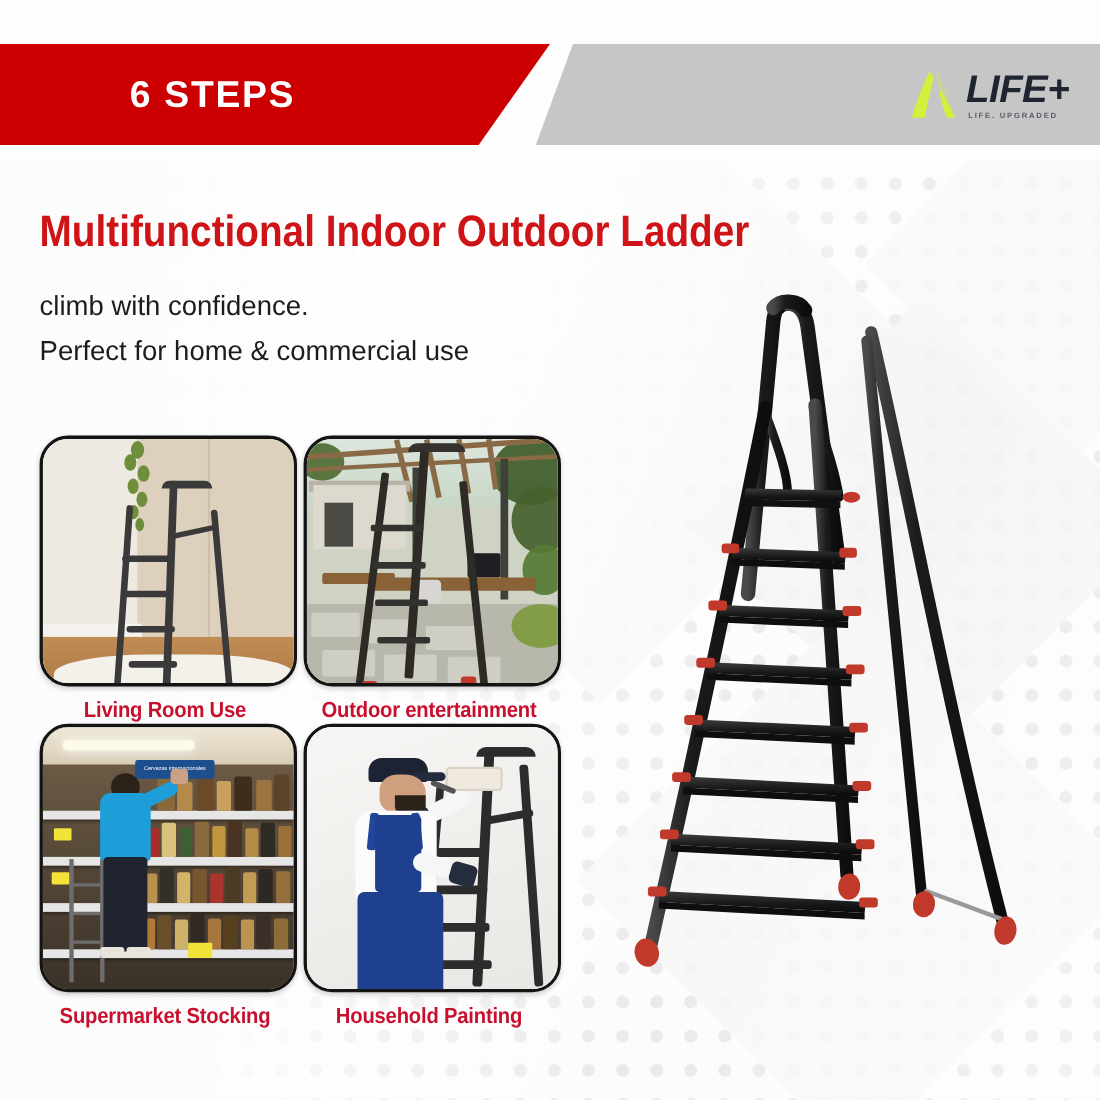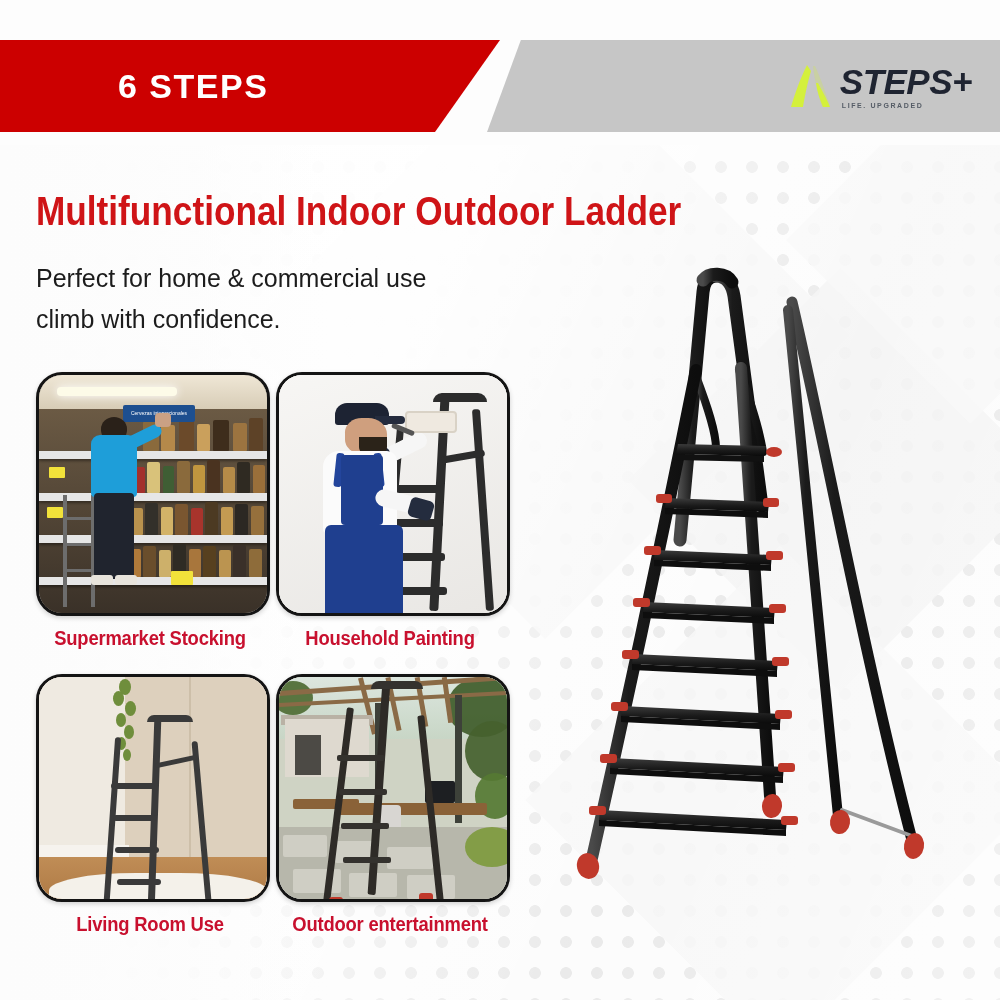--- a/index.html
+++ b/index.html
@@ -203,33 +203,126 @@
 
     <div class="logo">
       <span class="logo-mark">
         <svg viewBox="0 0 42 46" width="42" height="46">
           <path d="M18 2 C12 14, 6 30, 2 44 L14 44 C16 32, 19 18, 22 8 Z" fill="#d4f03c"></path>
           <path d="M24 3 C25 13, 28 28, 33 44 L41 44 C37 30, 31 14, 26 3 Z" fill="#d4f03c" opacity=".25"></path>
           <path d="M27 20 C28 28, 31 37, 34 44 L41 44 C37 34, 32 26, 29 20 Z" fill="#d4f03c"></path>
         </svg>
       </span>
       <span class="logo-text-wrap">
-        <span class="logo-word">STEPS+</span>
+        <span class="logo-word">LIFE+</span>
         <span class="logo-tag">LIFE. UPGRADED</span>
       </span>
     </div>
   </div>
 
   <div class="headline">Multifunctional Indoor Outdoor Ladder</div>
   <div class="sub">
+    <div>climb with confidence.</div>
     <div>Perfect for home &amp; commercial use</div>
-    <div>climb with confidence.</div>
   </div>
 
   <div class="cards">
+
+    <div class="card-row row2">
+
+      <div class="card c1">
+        <div class="thumb sq">
+          <div class="ph-living">
+            <div class="lv-wallL"></div>
+            <div class="lv-wallR"></div>
+            <div class="lv-corner"></div>
+            <div class="lv-base"></div>
+            <div class="lv-plant">
+              <i style="left:8px;top:0;width:12px;height:16px"></i>
+              <i style="left:2px;top:12px;width:11px;height:15px"></i>
+              <i style="left:14px;top:22px;width:11px;height:15px"></i>
+              <i style="left:5px;top:34px;width:10px;height:14px"></i>
+              <i style="left:13px;top:46px;width:10px;height:14px"></i>
+              <i style="left:6px;top:58px;width:9px;height:13px"></i>
+              <i style="left:12px;top:70px;width:8px;height:12px"></i>
+            </div>
+            <div class="lv-floor"></div>
+            <div class="lv-rug"></div>
+            <div class="lv-ladder">
+              <i style="left:14px;top:22px;width:6px;height:176px;transform:rotate(4deg)"></i>
+              <i style="left:56px;top:0px;width:7px;height:198px;transform:rotate(2deg)"></i>
+              <i style="left:104px;top:26px;width:6px;height:172px;transform:rotate(-5deg)"></i>
+              <i style="left:52px;top:0px;width:46px;height:7px;border-radius:7px 7px 0 0"></i>
+              <i style="left:16px;top:68px;width:44px;height:6px"></i>
+              <i style="left:18px;top:100px;width:44px;height:6px"></i>
+              <i style="left:20px;top:132px;width:44px;height:6px"></i>
+              <i style="left:22px;top:164px;width:44px;height:6px"></i>
+              <i style="left:60px;top:44px;width:42px;height:5px;transform:rotate(-12deg)"></i>
+            </div>
+          </div>
+        </div>
+        <div class="caption">Living Room Use</div>
+      </div>
+
+      <div class="card c2">
+        <div class="thumb sq">
+          <div class="ph-out">
+            <div class="od-sky"></div>
+            <div class="od-green" style="left:-6px;top:4px;width:40px;height:34px"></div>
+            <div class="od-green" style="left:168px;top:0px;width:70px;height:60px;background:#3f5c2a"></div>
+            <div class="od-green" style="left:186px;top:44px;width:54px;height:60px;background:#45612e"></div>
+            <div class="od-green" style="left:196px;top:96px;width:40px;height:46px;background:#567a33"></div>
+            <div class="od-pergola">
+              <div class="od-beam" style="left:0;top:6px;width:100%;height:5px;transform:rotate(-4deg)"></div>
+              <div class="od-beam" style="left:0;top:20px;width:100%;height:4px;transform:rotate(-3deg)"></div>
+              <div class="od-beam" style="left:86px;top:0px;width:5px;height:58px;transform:rotate(-14deg)"></div>
+              <div class="od-beam" style="left:112px;top:0px;width:5px;height:54px;transform:rotate(-12deg)"></div>
+              <div class="od-beam" style="left:140px;top:0px;width:5px;height:50px;transform:rotate(-10deg)"></div>
+              <div class="od-beam" style="left:166px;top:0px;width:5px;height:46px;transform:rotate(-8deg)"></div>
+            </div>
+            <div class="od-post" style="left:176px;top:18px;width:7px;height:128px"></div>
+            <div class="od-post" style="left:96px;top:26px;width:6px;height:108px"></div>
+            <div class="od-roof"></div>
+            <div class="od-house"></div>
+            <div class="od-door"></div>
+            <div class="od-desk2"></div>
+            <div class="od-monitor"></div>
+            <div class="od-desk"></div>
+            <div class="od-chair">
+              <i style="left:4px;top:0;width:26px;height:26px;background:#d8d6d2"></i>
+              <i style="left:2px;top:26px;width:30px;height:8px;background:#4a4a4d"></i>
+              <i style="left:15px;top:34px;width:5px;height:16px"></i>
+              <i style="left:4px;top:48px;width:26px;height:4px"></i>
+            </div>
+            <div class="od-ground"></div>
+            <div class="od-stone" style="left:4px;top:158px;width:44px;height:22px"></div>
+            <div class="od-stone" style="left:56px;top:164px;width:44px;height:22px"></div>
+            <div class="od-stone" style="left:108px;top:170px;width:46px;height:22px"></div>
+            <div class="od-stone" style="left:14px;top:192px;width:48px;height:24px"></div>
+            <div class="od-stone" style="left:70px;top:196px;width:48px;height:24px"></div>
+            <div class="od-stone" style="left:128px;top:198px;width:48px;height:24px"></div>
+            <div class="od-green" style="left:186px;top:150px;width:54px;height:40px;background:#7e9a3e"></div>
+            <div class="od-ladder">
+              <i style="left:18px;top:26px;width:7px;height:196px;transform:rotate(7deg);background:#2e2b27"></i>
+              <i style="left:58px;top:0px;width:8px;height:214px;transform:rotate(4deg);background:#2e2b27"></i>
+              <i style="left:110px;top:34px;width:7px;height:186px;transform:rotate(-6deg);background:#2e2b27"></i>
+              <i style="left:54px;top:0px;width:52px;height:8px;border-radius:8px 8px 0 0"></i>
+              <i style="left:20px;top:74px;width:48px;height:6px"></i>
+              <i style="left:22px;top:108px;width:48px;height:6px"></i>
+              <i style="left:24px;top:142px;width:48px;height:6px"></i>
+              <i style="left:26px;top:176px;width:48px;height:6px"></i>
+            </div>
+            <div class="od-foot" style="left:50px;top:220px;width:14px;height:12px"></div>
+            <div class="od-foot" style="left:140px;top:216px;width:14px;height:12px"></div>
+          </div>
+        </div>
+        <div class="caption">Outdoor entertainment</div>
+      </div>
+
+    </div>
 
     <div class="card-row">
 
       <div class="card c1">
         <div class="thumb">
           <div class="ph-market">
             <div class="mk-ceiling"></div>
               <div class="mk-light"></div>
             <div class="mk-shelfbay"></div>
             <div class="mk-shelf" style="top:76px"></div>
@@ -333,113 +426,20 @@
             <div class="pt-bib"></div>
             <div class="pt-pants"></div>
             <div class="pt-arm" style="left:96px;top:118px;width:46px;height:17px;transform:rotate(14deg)"></div>
             <div class="pt-glove" style="left:130px;top:124px;width:24px;height:20px;transform:rotate(16deg)"></div>
           </div>
         </div>
         <div class="caption">Household Painting</div>
       </div>
 
     </div>
-
-    <div class="card-row row2">
-
-      <div class="card c1">
-        <div class="thumb sq">
-          <div class="ph-living">
-            <div class="lv-wallL"></div>
-            <div class="lv-wallR"></div>
-            <div class="lv-corner"></div>
-            <div class="lv-base"></div>
-            <div class="lv-plant">
-              <i style="left:8px;top:0;width:12px;height:16px"></i>
-              <i style="left:2px;top:12px;width:11px;height:15px"></i>
-              <i style="left:14px;top:22px;width:11px;height:15px"></i>
-              <i style="left:5px;top:34px;width:10px;height:14px"></i>
-              <i style="left:13px;top:46px;width:10px;height:14px"></i>
-              <i style="left:6px;top:58px;width:9px;height:13px"></i>
-              <i style="left:12px;top:70px;width:8px;height:12px"></i>
-            </div>
-            <div class="lv-floor"></div>
-            <div class="lv-rug"></div>
-            <div class="lv-ladder">
-              <i style="left:14px;top:22px;width:6px;height:176px;transform:rotate(4deg)"></i>
-              <i style="left:56px;top:0px;width:7px;height:198px;transform:rotate(2deg)"></i>
-              <i style="left:104px;top:26px;width:6px;height:172px;transform:rotate(-5deg)"></i>
-              <i style="left:52px;top:0px;width:46px;height:7px;border-radius:7px 7px 0 0"></i>
-              <i style="left:16px;top:68px;width:44px;height:6px"></i>
-              <i style="left:18px;top:100px;width:44px;height:6px"></i>
-              <i style="left:20px;top:132px;width:44px;height:6px"></i>
-              <i style="left:22px;top:164px;width:44px;height:6px"></i>
-              <i style="left:60px;top:44px;width:42px;height:5px;transform:rotate(-12deg)"></i>
-            </div>
-          </div>
-        </div>
-        <div class="caption">Living Room Use</div>
-      </div>
-
-      <div class="card c2">
-        <div class="thumb sq">
-          <div class="ph-out">
-            <div class="od-sky"></div>
-            <div class="od-green" style="left:-6px;top:4px;width:40px;height:34px"></div>
-            <div class="od-green" style="left:168px;top:0px;width:70px;height:60px;background:#3f5c2a"></div>
-            <div class="od-green" style="left:186px;top:44px;width:54px;height:60px;background:#45612e"></div>
-            <div class="od-green" style="left:196px;top:96px;width:40px;height:46px;background:#567a33"></div>
-            <div class="od-pergola">
-              <div class="od-beam" style="left:0;top:6px;width:100%;height:5px;transform:rotate(-4deg)"></div>
-              <div class="od-beam" style="left:0;top:20px;width:100%;height:4px;transform:rotate(-3deg)"></div>
-              <div class="od-beam" style="left:86px;top:0px;width:5px;height:58px;transform:rotate(-14deg)"></div>
-              <div class="od-beam" style="left:112px;top:0px;width:5px;height:54px;transform:rotate(-12deg)"></div>
-              <div class="od-beam" style="left:140px;top:0px;width:5px;height:50px;transform:rotate(-10deg)"></div>
-              <div class="od-beam" style="left:166px;top:0px;width:5px;height:46px;transform:rotate(-8deg)"></div>
-            </div>
-            <div class="od-post" style="left:176px;top:18px;width:7px;height:128px"></div>
-            <div class="od-post" style="left:96px;top:26px;width:6px;height:108px"></div>
-            <div class="od-roof"></div>
-            <div class="od-house"></div>
-            <div class="od-door"></div>
-            <div class="od-desk2"></div>
-            <div class="od-monitor"></div>
-            <div class="od-desk"></div>
-            <div class="od-chair">
-              <i style="left:4px;top:0;width:26px;height:26px;background:#d8d6d2"></i>
-              <i style="left:2px;top:26px;width:30px;height:8px;background:#4a4a4d"></i>
-              <i style="left:15px;top:34px;width:5px;height:16px"></i>
-              <i style="left:4px;top:48px;width:26px;height:4px"></i>
-            </div>
-            <div class="od-ground"></div>
-            <div class="od-stone" style="left:4px;top:158px;width:44px;height:22px"></div>
-            <div class="od-stone" style="left:56px;top:164px;width:44px;height:22px"></div>
-            <div class="od-stone" style="left:108px;top:170px;width:46px;height:22px"></div>
-            <div class="od-stone" style="left:14px;top:192px;width:48px;height:24px"></div>
-            <div class="od-stone" style="left:70px;top:196px;width:48px;height:24px"></div>
-            <div class="od-stone" style="left:128px;top:198px;width:48px;height:24px"></div>
-            <div class="od-green" style="left:186px;top:150px;width:54px;height:40px;background:#7e9a3e"></div>
-            <div class="od-ladder">
-              <i style="left:18px;top:26px;width:7px;height:196px;transform:rotate(7deg);background:#2e2b27"></i>
-              <i style="left:58px;top:0px;width:8px;height:214px;transform:rotate(4deg);background:#2e2b27"></i>
-              <i style="left:110px;top:34px;width:7px;height:186px;transform:rotate(-6deg);background:#2e2b27"></i>
-              <i style="left:54px;top:0px;width:52px;height:8px;border-radius:8px 8px 0 0"></i>
-              <i style="left:20px;top:74px;width:48px;height:6px"></i>
-              <i style="left:22px;top:108px;width:48px;height:6px"></i>
-              <i style="left:24px;top:142px;width:48px;height:6px"></i>
-              <i style="left:26px;top:176px;width:48px;height:6px"></i>
-            </div>
-            <div class="od-foot" style="left:50px;top:220px;width:14px;height:12px"></div>
-            <div class="od-foot" style="left:140px;top:216px;width:14px;height:12px"></div>
-          </div>
-        </div>
-        <div class="caption">Outdoor entertainment</div>
-      </div>
-
-    </div>
   </div>
 
   <div class="hero">
     <svg viewBox="0 0 470 660" preserveAspectRatio="none">
       <defs>
         <linearGradient id="tube" x1="0" y1="0" x2="1" y2="0">
           <stop offset="0%" stop-color="#4a4a4a"></stop>
           <stop offset="35%" stop-color="#1b1b1b"></stop>
           <stop offset="100%" stop-color="#0d0d0d"></stop>
         </linearGradient>

